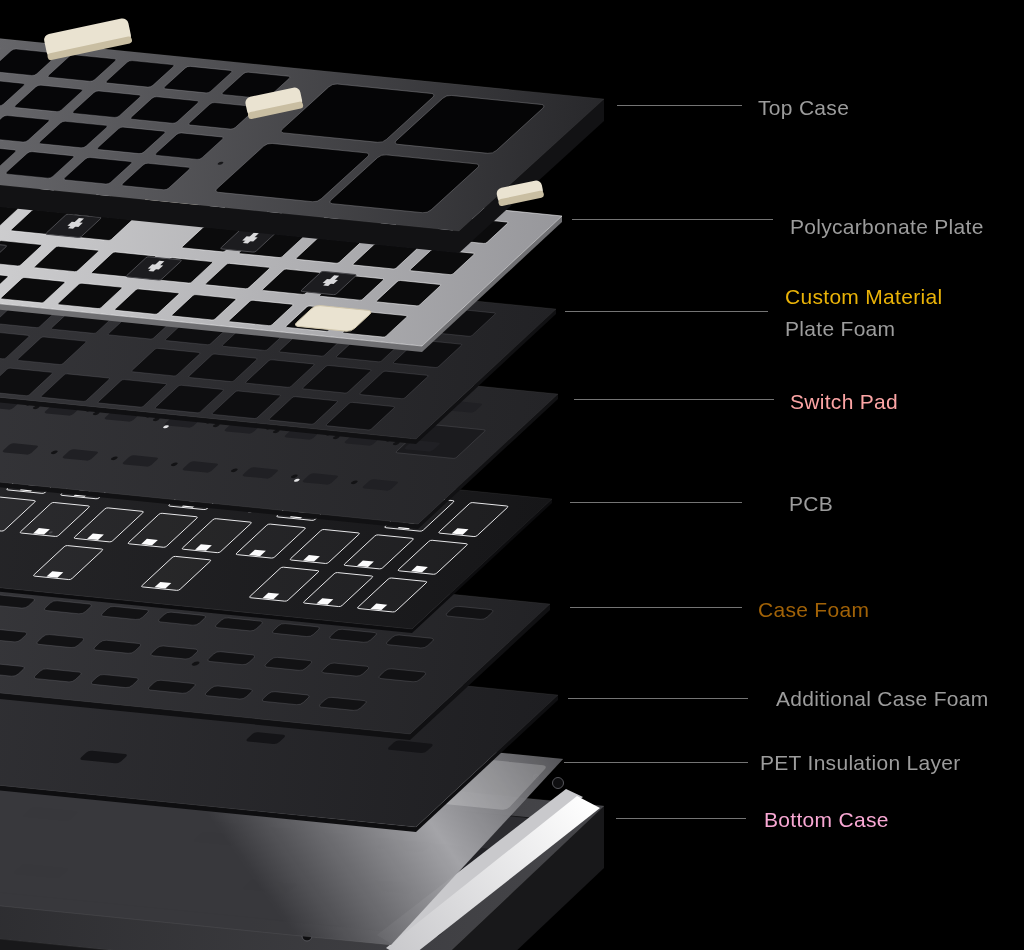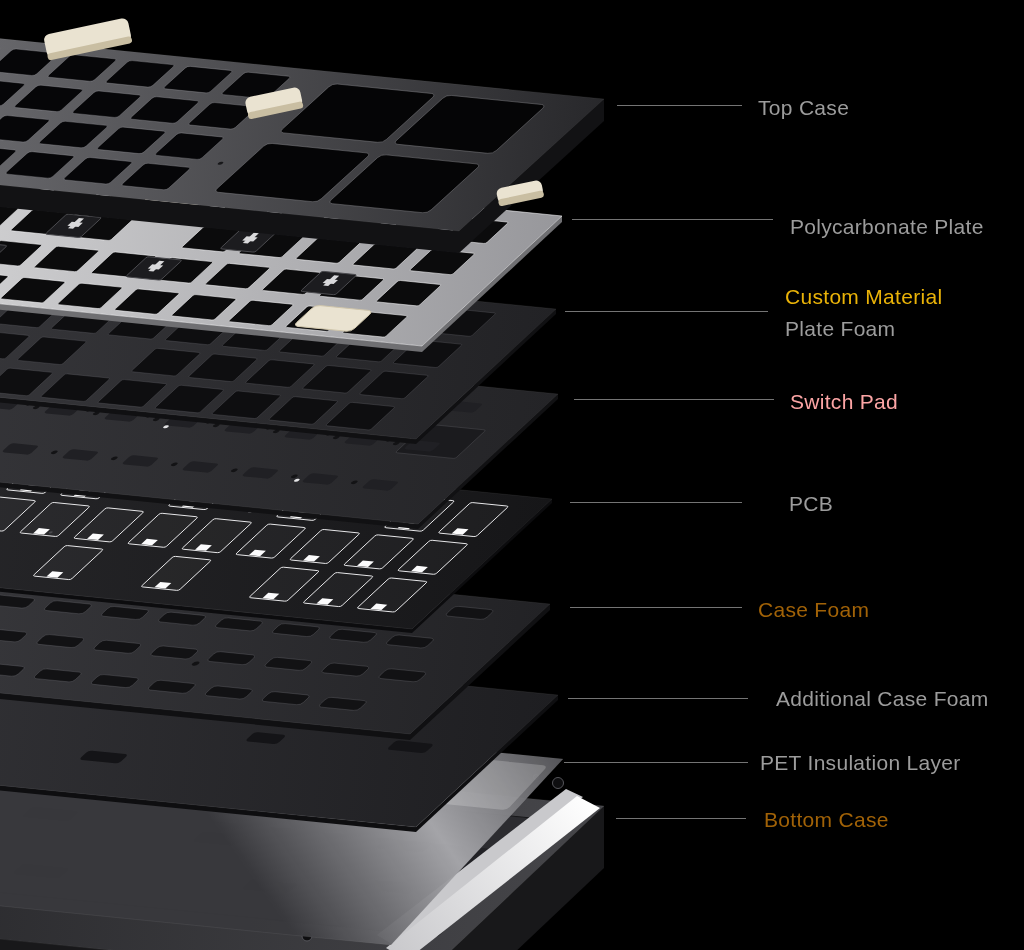--- a/index.html
+++ b/index.html
@@ -512,15 +512,15 @@
       <div class="lbl" style="left: 790px; top: 402px; color: #fca5a5;">Switch Pad</div>
       <div class="leader" style="left: 570px; width: 172px; top: 502px; background: rgb(116, 116, 116);"></div>
       <div class="lbl" style="left: 758px; top: 504px; color: rgb(156, 156, 156); margin-left: 31px;">PCB</div>
       <div class="leader" style="left: 570px; width: 172px; top: 607px; background: rgb(116, 116, 116);"></div>
       <div class="lbl" style="left: 758px; top: 610px; color: #a16207;">Case Foam</div>
       <div class="leader" style="left: 568px; width: 180px; top: 698px; background: rgb(116, 116, 116);"></div>
       <div class="lbl" style="left: 758px; top: 699px; color: rgb(156, 156, 156); margin-left: 18px;">Additional Case Foam</div>
       <div class="leader" style="left: 564px; width: 184px; top: 762px; background: rgb(116, 116, 116);"></div>
       <div class="lbl" style="left: 760px; top: 763px; color: rgb(156, 156, 156);">PET Insulation Layer</div>
       <div class="leader" style="left: 616px; width: 130px; top: 818px; background: rgb(116, 116, 116);"></div>
-      <div class="lbl" style="left: 764px; top: 820px; color: #a16207;">Bottom Case</div>
+      <div class="lbl" style="left: 764px; top: 820px; color: #f9a8d4;">Bottom Case</div>
     </div>
 </div>
 
 </body></html>

